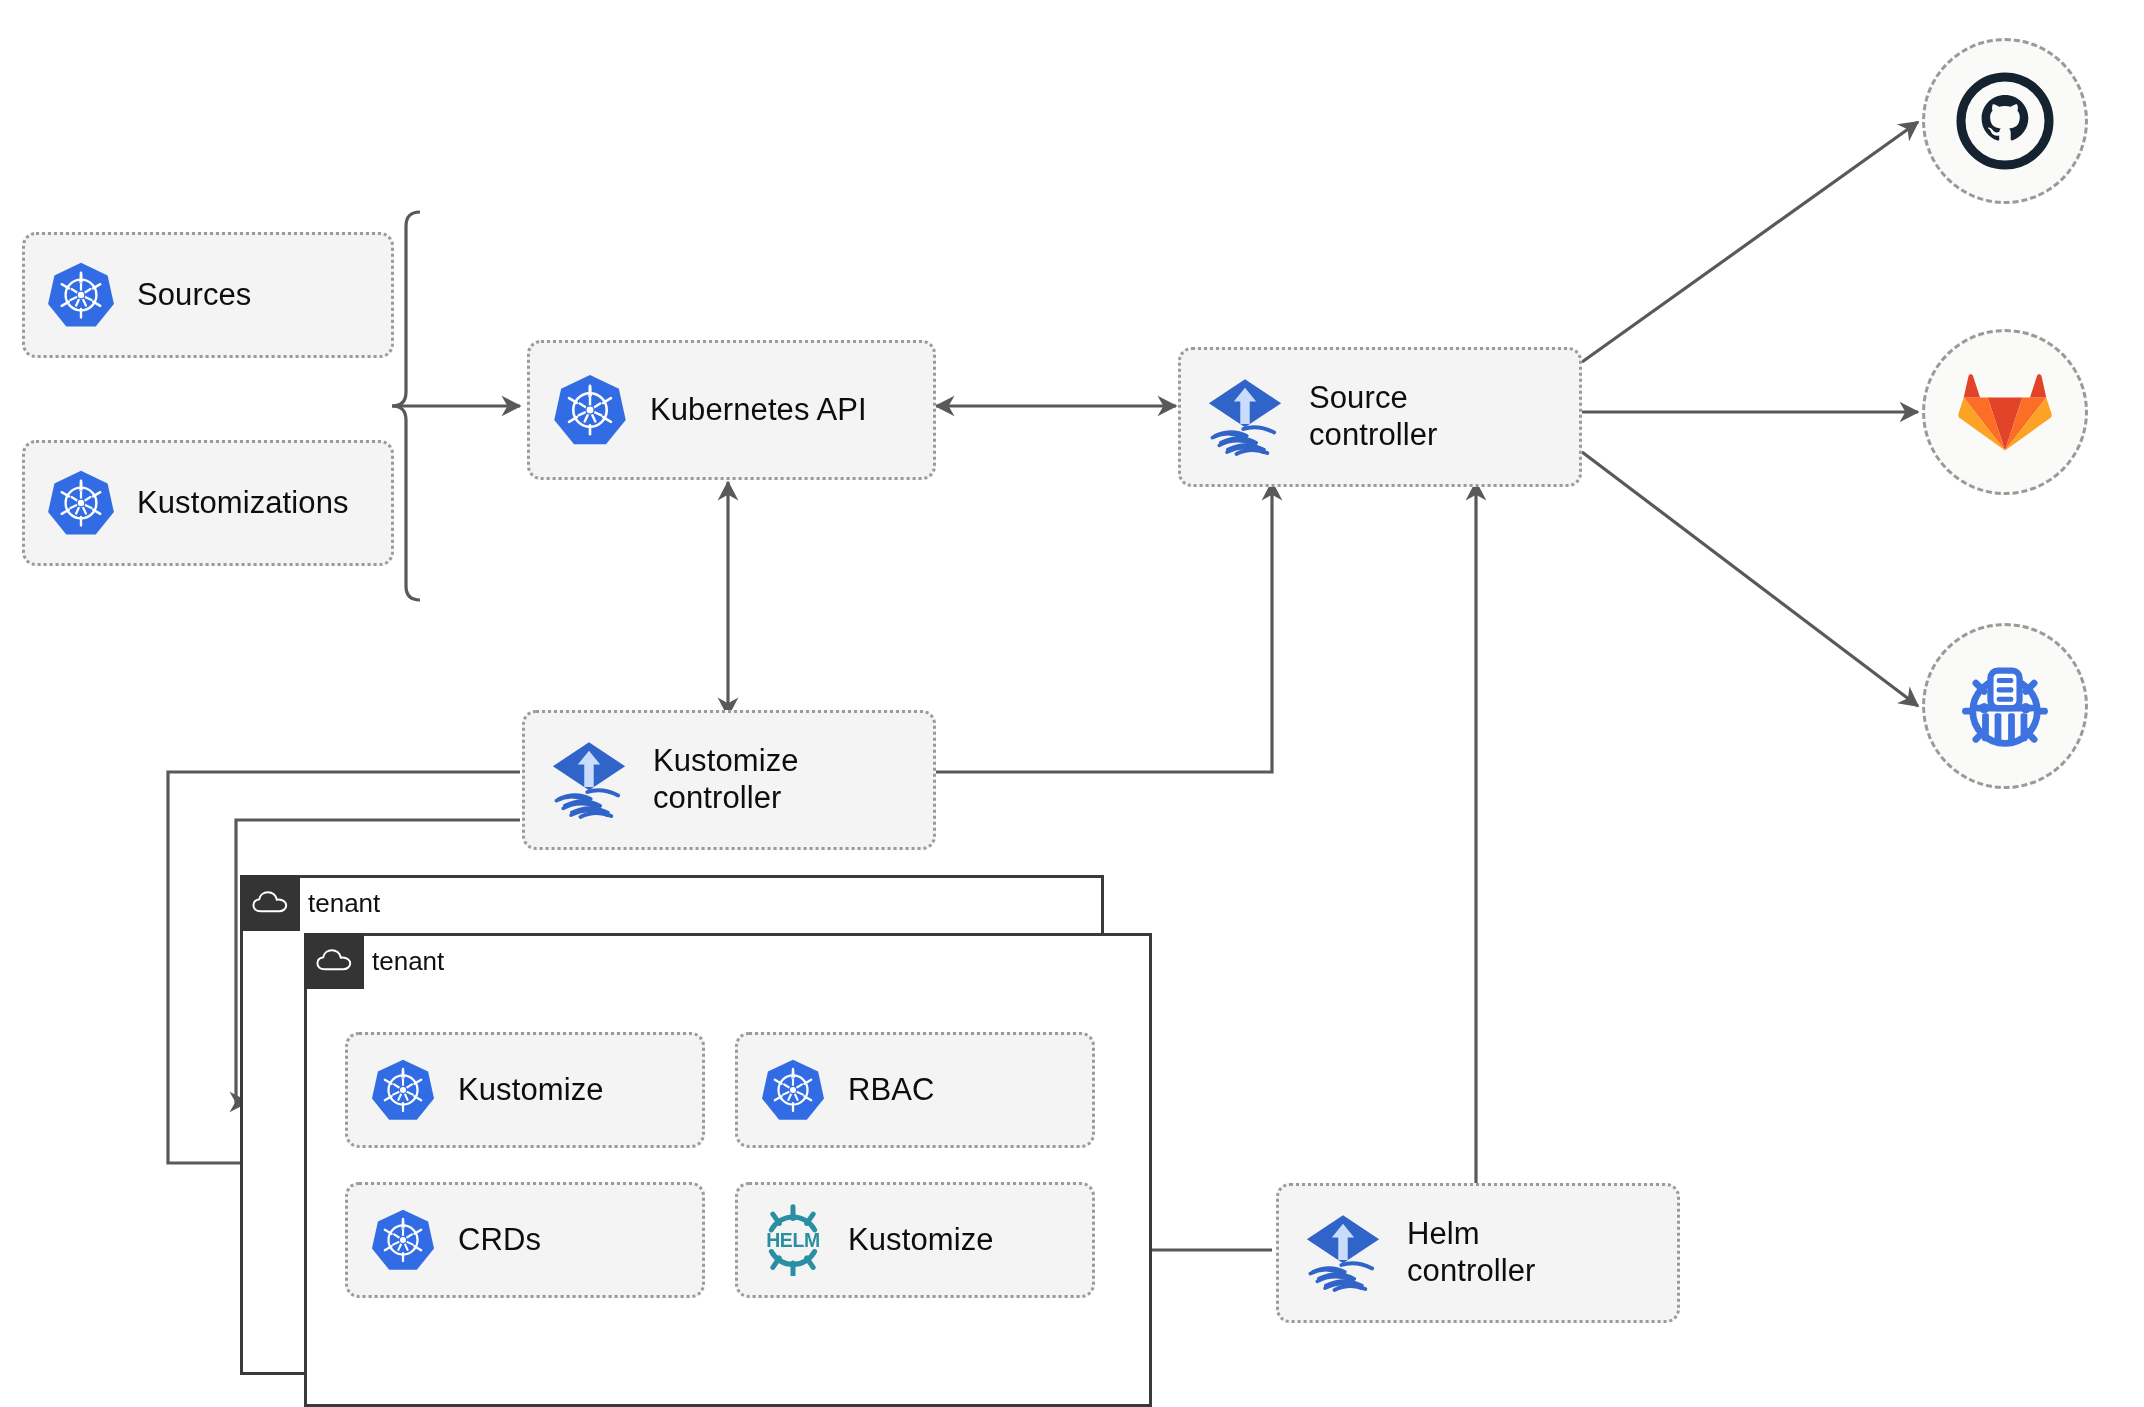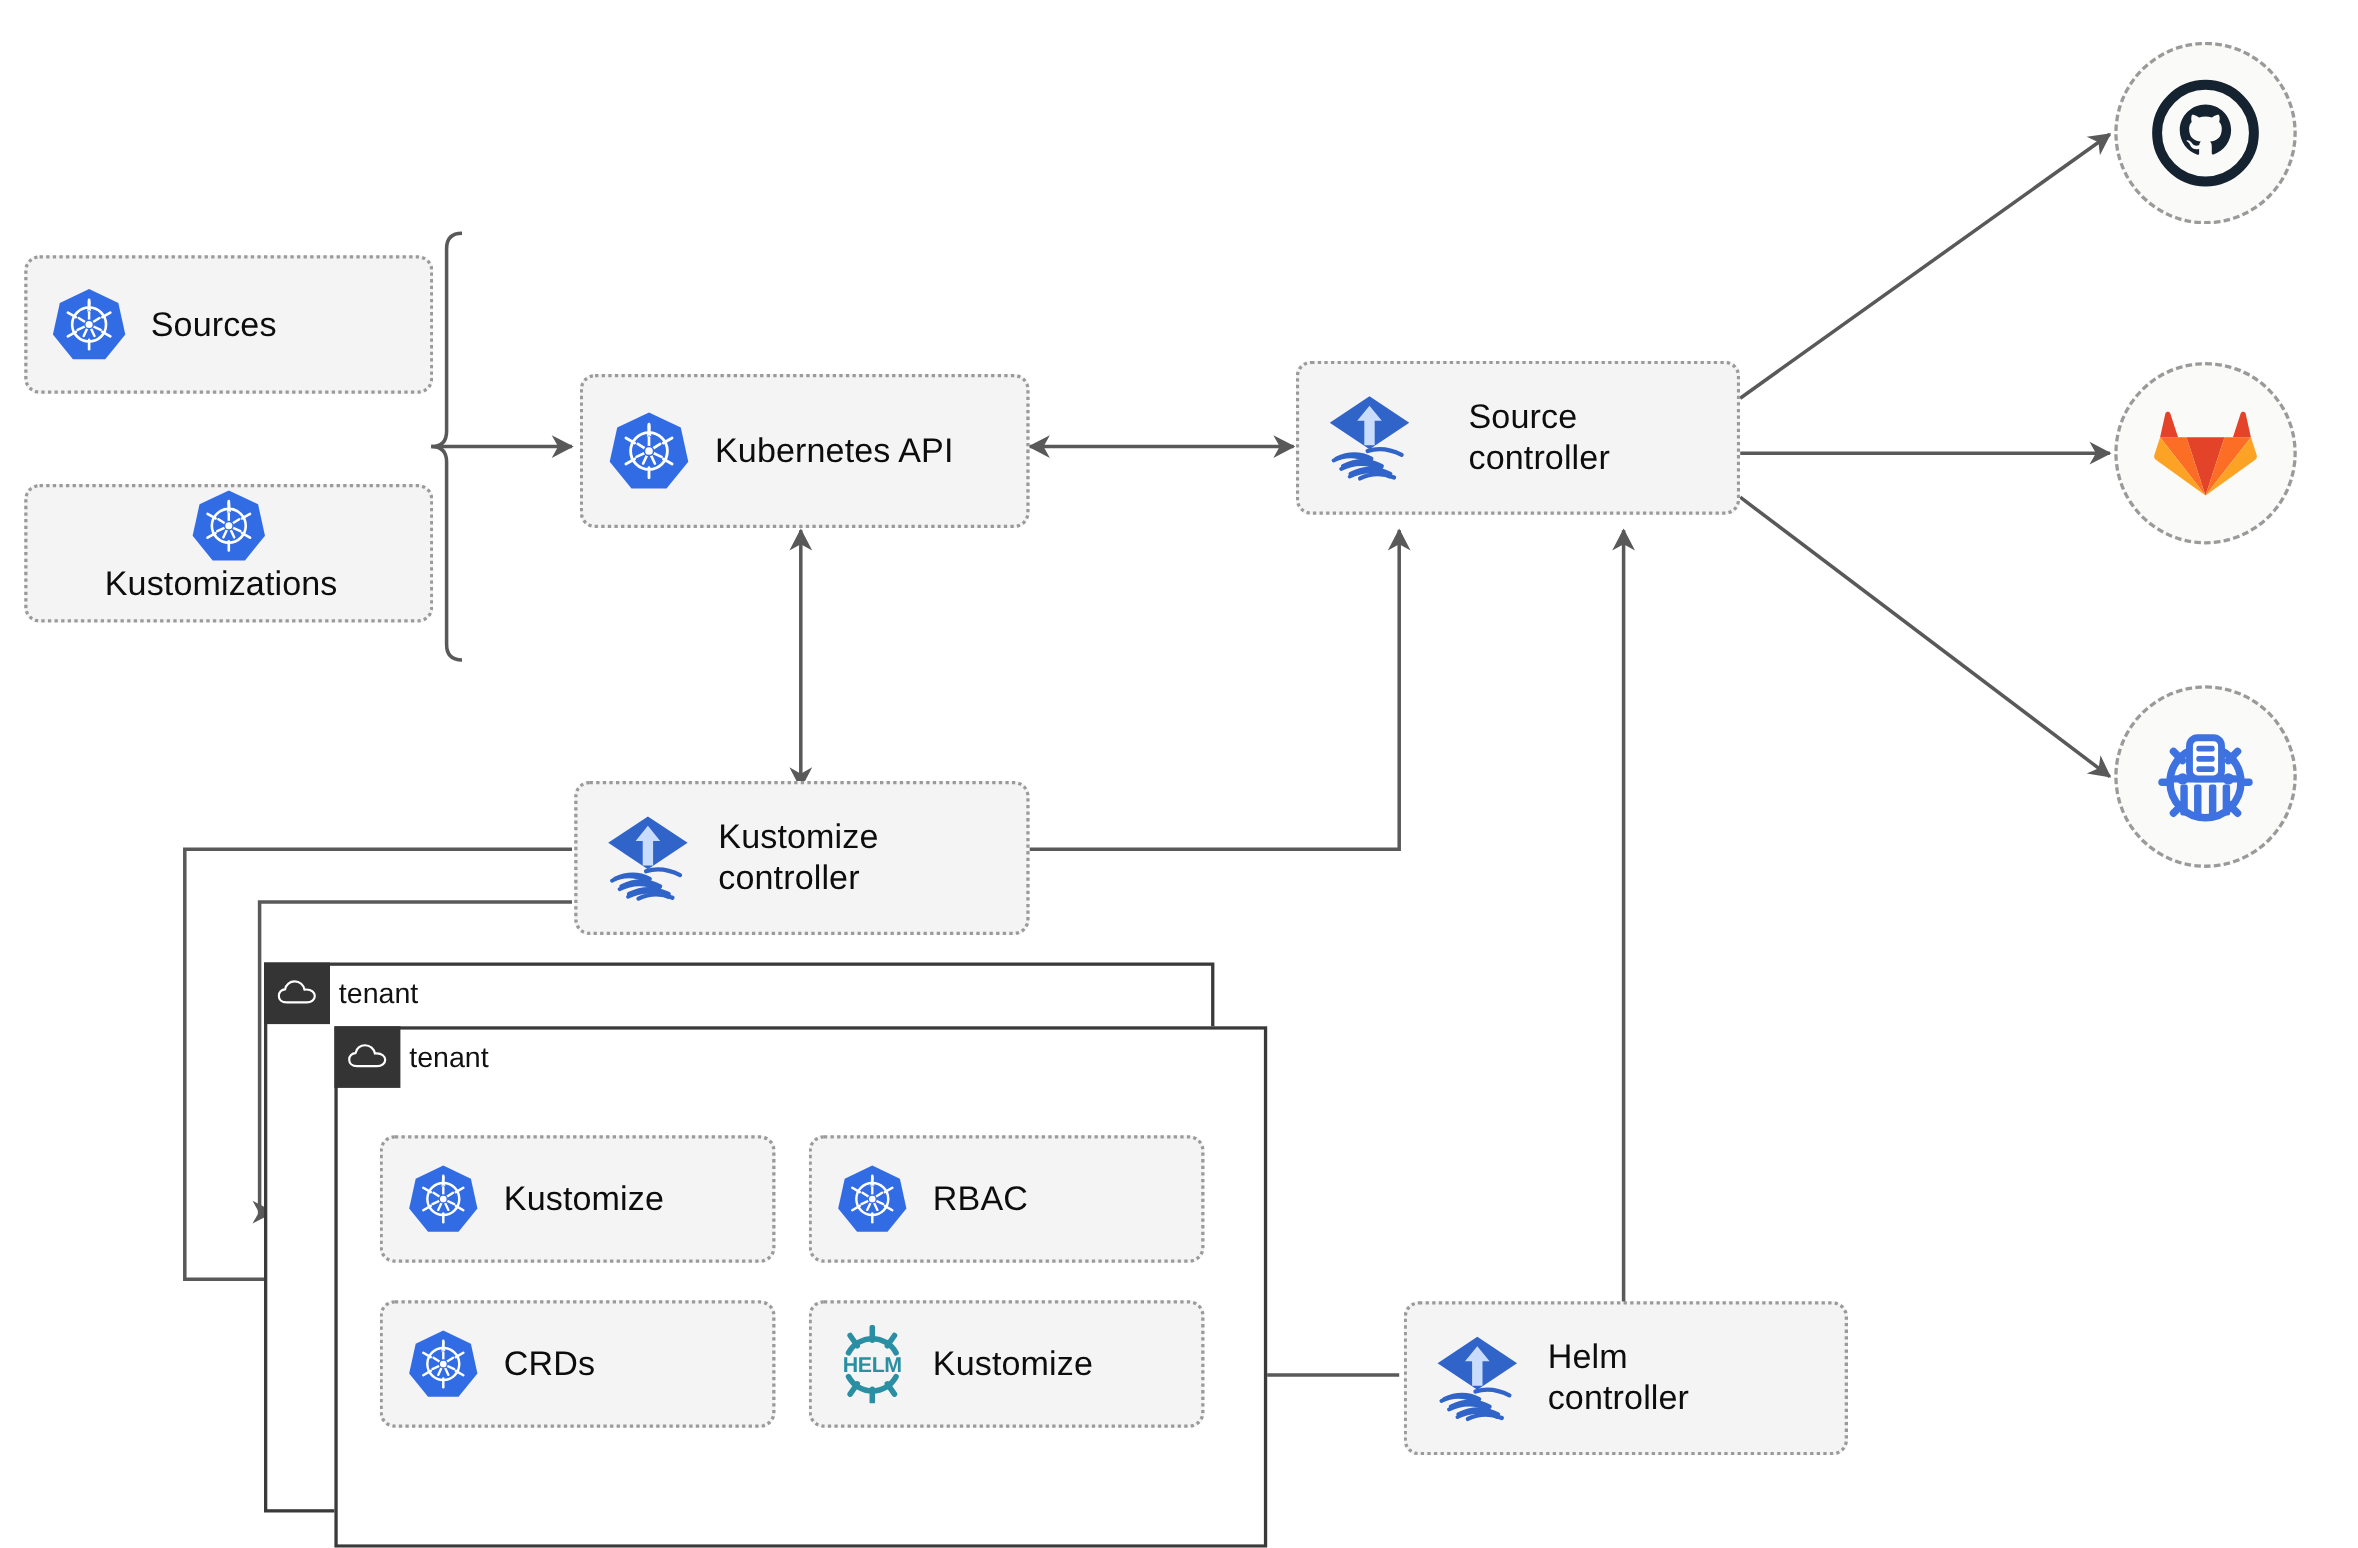--- a/index.html
+++ b/index.html
@@ -210,39 +210,39 @@
 
   <div class="node" style="left:22px;top:232px;width:372px;height:126px;">
     <span class="ico" style="width:112px;">
       <svg width="70" height="70">
           <use href="#sym-k8s"></use>
         </svg>
     </span>
     <span class="lbl">Sources</span>
   </div>
 
-  <div class="node" style="left:22px;top:440px;width:372px;height:126px;flex-direction:column;">
+  <div class="node" style="left:22px;top:440px;width:372px;height:126px;">
     <span class="ico" style="width:112px;">
       <svg width="70" height="70">
           <use href="#sym-k8s"></use>
         </svg>
     </span>
     <span class="lbl">Kustomizations</span>
   </div>
 
   <div class="node" style="left:527px;top:340px;width:409px;height:140px;">
     <span class="ico" style="width:120px;">
       <svg width="76" height="76">
           <use href="#sym-k8s"></use>
         </svg>
     </span>
     <span class="lbl">Kubernetes API</span>
   </div>
 
-  <div class="node two-line" style="left:1178px;top:328px;width:404px;height:140px;gap:26px;">
+  <div class="node two-line" style="left:1178px;top:347px;width:404px;height:140px;">
     <span class="ico" style="width:128px;">
       <svg width="86" height="86">
           <use href="#sym-flux"></use>
         </svg>
     </span>
     <span class="lbl">Source
 controller</span>
   </div>
 
   <div class="node two-line" style="left:522px;top:710px;width:414px;height:140px;">

